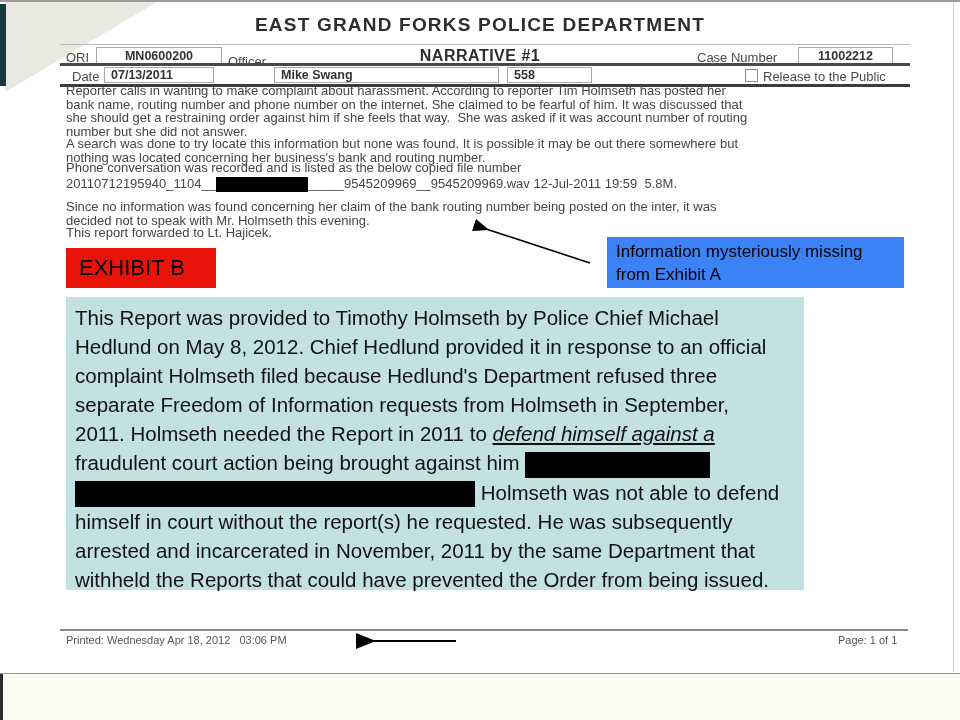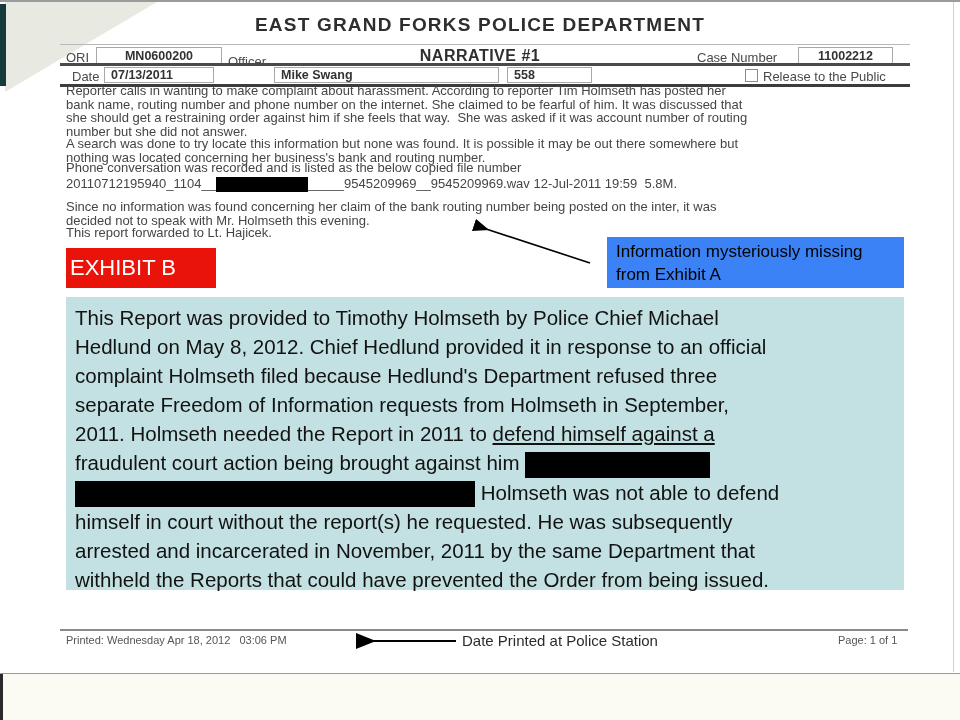--- a/index.html
+++ b/index.html
@@ -30,26 +30,26 @@
   #rule-bottom{left:60px;top:84px;width:850px;height:3px;background:#3c3c3c;}
   #release-checkbox{left:745px;top:69px;width:11px;height:11px;border:1.5px solid #8a8a8a;background:#fff;}
 
   
   .nar{left:66px;width:848px;font-size:13px;line-height:13.6px;color:#454545;white-space:pre;}
 
   .redact{display:inline-block;background:#000;height:26px;vertical-align:middle;}
 
   
   #exhibit-b{left:66px;top:248px;width:150px;height:40px;display:flex;align-items:center;
-    padding-left:4px;box-sizing:border-box;font-size:22px;color:#ffffff;}
+    padding-left:13px;box-sizing:border-box;font-size:22px;color:#000000;}
   #note-box{left:607px;top:237px;width:297px;height:51px;box-sizing:border-box;padding:3px 9px;
     font-size:17px;line-height:23px;color:#000;}
-  #commentary{left:66px;top:297px;width:838px;height:293px;box-sizing:border-box;
+  #commentary{left:66px;top:297px;width:738px;height:293px;box-sizing:border-box;
     padding:6px 16px 0 9px;font-size:20.5px;line-height:29px;color:#121212;white-space:nowrap;}
-  .uline{text-decoration:underline;}
+  .uline{text-decoration:underline;font-style:italic;}
 
   
   #footer-rule{left:60px;top:629px;width:848px;height:2px;background:#8a8a8a;}
   .ftext{font-size:11px;color:#555;white-space:pre;text-align:right;}
   #footer-note{left:462px;top:632px;font-size:15px;color:#2b2b2b;}
 </style>
 </head>
 <body>
 
 <div id="stage">
@@ -113,15 +113,14 @@
   <div class="abs ftext" style="left:838px;top:634px;">Page: 1 of 1</div>
 
   <svg class="abs" style="left:346px;top:633px;" width="114" height="16">
     <defs>
       <marker id="ah2" markerWidth="10" markerHeight="8" refX="8" refY="4" orient="auto">
         <polygon points="10,0 0,4 10,8" fill="#000"></polygon>
       </marker>
     </defs>
     <line x1="110" y1="8" x2="14" y2="8" stroke="#000" stroke-width="2" marker-end="url(#ah2)"></line>
   </svg>
-  <div class="abs" id="footer-note">Date Printed at Police Station</div>
 
 </div>
 
 </body></html>

